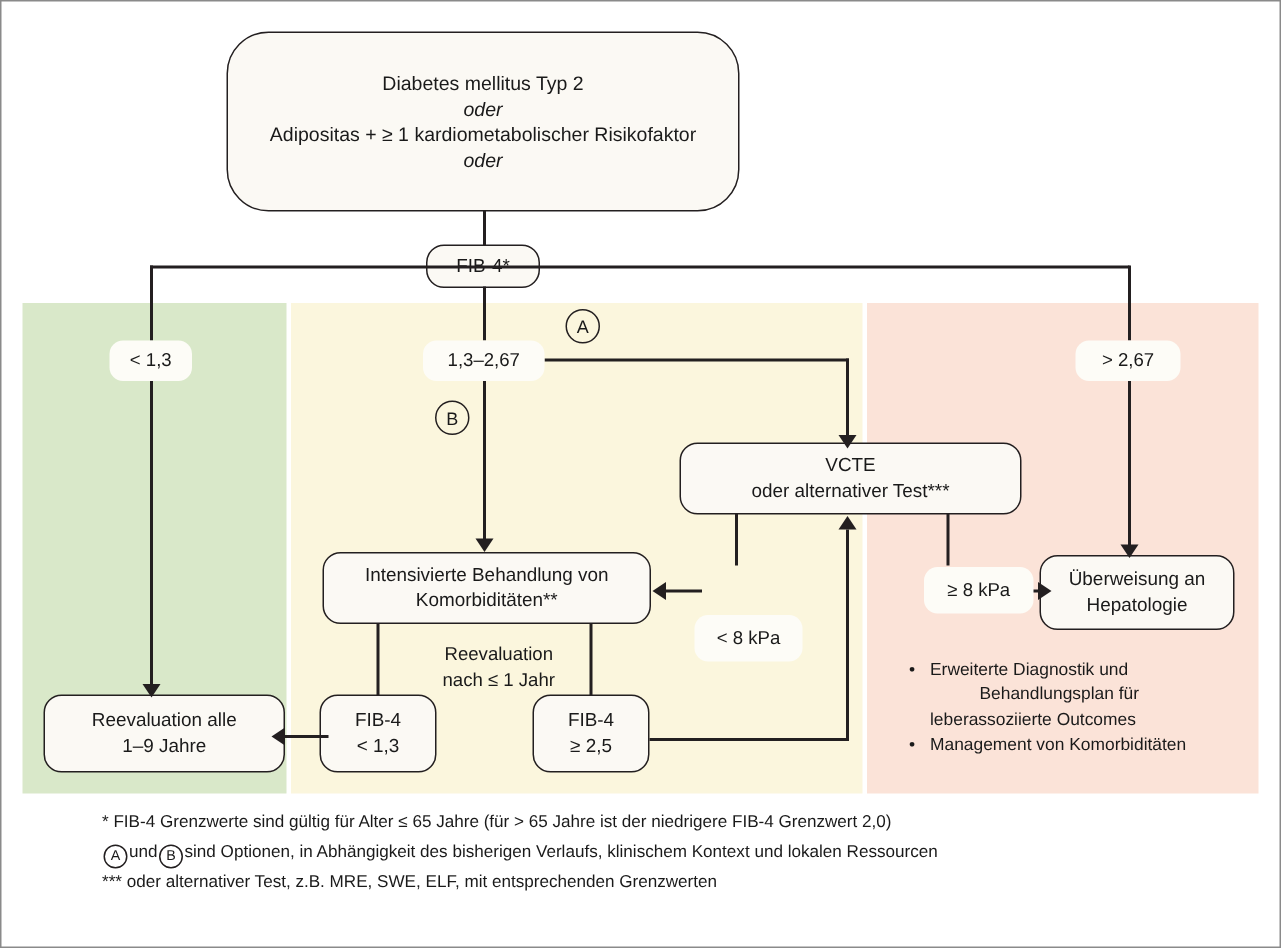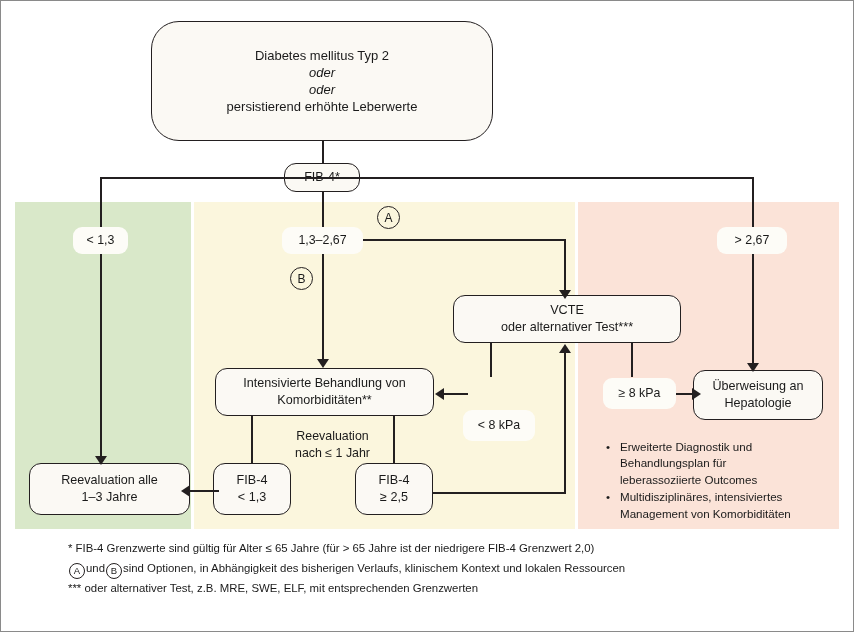--- a/index.html
+++ b/index.html
@@ -106,22 +106,22 @@
   <div class="arrow left" style="left:180px;top:484px;"></div>
 
   <div class="line hline" style="left:432px;top:491px;width:133px;"></div>
   <div class="line vline" style="left:563px;top:352px;height:139px;"></div>
   <div class="arrow up" style="left:558px;top:343px;"></div>
 
   <div class="node big" style="left:150px;top:20px;width:342px;height:120px;">
     <div class="stack" style="padding:0 10px;">
       <span>Diabetes mellitus Typ 2</span>
       <span class="italic">oder</span>
+      <span>Adipositas + ≥ 1 kardiometabolischer Risikofaktor</span>
       <span class="italic">oder</span>
-      <span>persistierend erhöhte Leberwerte</span>
     </div>
   </div>
 
   <div class="node" style="left:283px;top:162px;width:76px;height:29px;">
     <span>FIB-4*</span>
   </div>
 
   <div class="label" style="left:72px;top:226px;width:55px;height:27px;">
     <span>&lt; 1,3</span>
   </div>
@@ -156,33 +156,33 @@
   <div class="node" style="left:692px;top:369px;width:130px;height:50px;">
     <div class="stack">
       <span>Überweisung an</span>
       <span>Hepatologie</span>
     </div>
   </div>
 
   <div class="label" style="left:462px;top:377px;width:72px;height:31px;margin-top:32px;">
     <span>&lt; 8 kPa</span>
   </div>
-  <div class="label" style="left:602px;top:377px;width:73px;height:31px;">
+  <div class="label" style="left:615px;top:377px;width:73px;height:31px;">
     <span>≥ 8 kPa</span>
   </div>
 
   <div class="plain-text" style="left:275px;top:427px;width:113px;text-align:center;font-size:12.4px;line-height:1.36;">
     <span style="display:block;">Reevaluation</span>
     <span style="display:block;">nach ≤ 1 Jahr</span>
   </div>
 
   <div class="node" style="left:28px;top:462px;width:161px;height:52px;">
     <div class="stack">
       <span>Reevaluation alle</span>
-      <span>1–3 Jahre</span>
+      <span>1–9 Jahre</span>
     </div>
   </div>
 
   <div class="node" style="left:212px;top:462px;width:78px;height:52px;">
     <div class="stack">
       <span>FIB-4</span>
       <span>&lt; 1,3</span>
     </div>
   </div>
 
@@ -191,28 +191,27 @@
       <span>FIB-4</span>
       <span>≥ 2,5</span>
     </div>
   </div>
 
   <div class="bullets" style="left:605px;top:438px;width:228px;">
     <div class="bl">
       <span class="dot">•</span>
       <span>
         <span style="display:block;">Erweiterte Diagnostik und</span>
-        <span style="display:block;">Behandlungsplan für</span>
+        <span style="display:block;margin-left:33px;">Behandlungsplan für</span>
         <span style="display:block;">leberassoziierte Outcomes</span>
       </span>
     </div>
     <div class="bl">
       <span class="dot">•</span>
       <span>
-        <span style="display:block;">Multidisziplinäres, intensiviertes</span>
         <span style="display:block;">Management von Komorbiditäten</span>
       </span>
     </div>
   </div>
 
   <div class="foot" style="left:28px;top:538px;width:800px;">
     <div class="fline">* FIB-4 Grenzwerte sind gültig für Alter ≤ 65 Jahre (für &gt; 65 Jahre ist der niedrigere FIB-4 Grenzwert 2,0)</div>
     <div class="fline" style="margin-top:2px;">
       <span class="inlinecirc">A</span><span>und</span><span class="inlinecirc">B</span><span>sind Optionen, in Abhängigkeit des bisherigen Verlaufs, klinischem Kontext und lokalen Ressourcen</span>
     </div>

